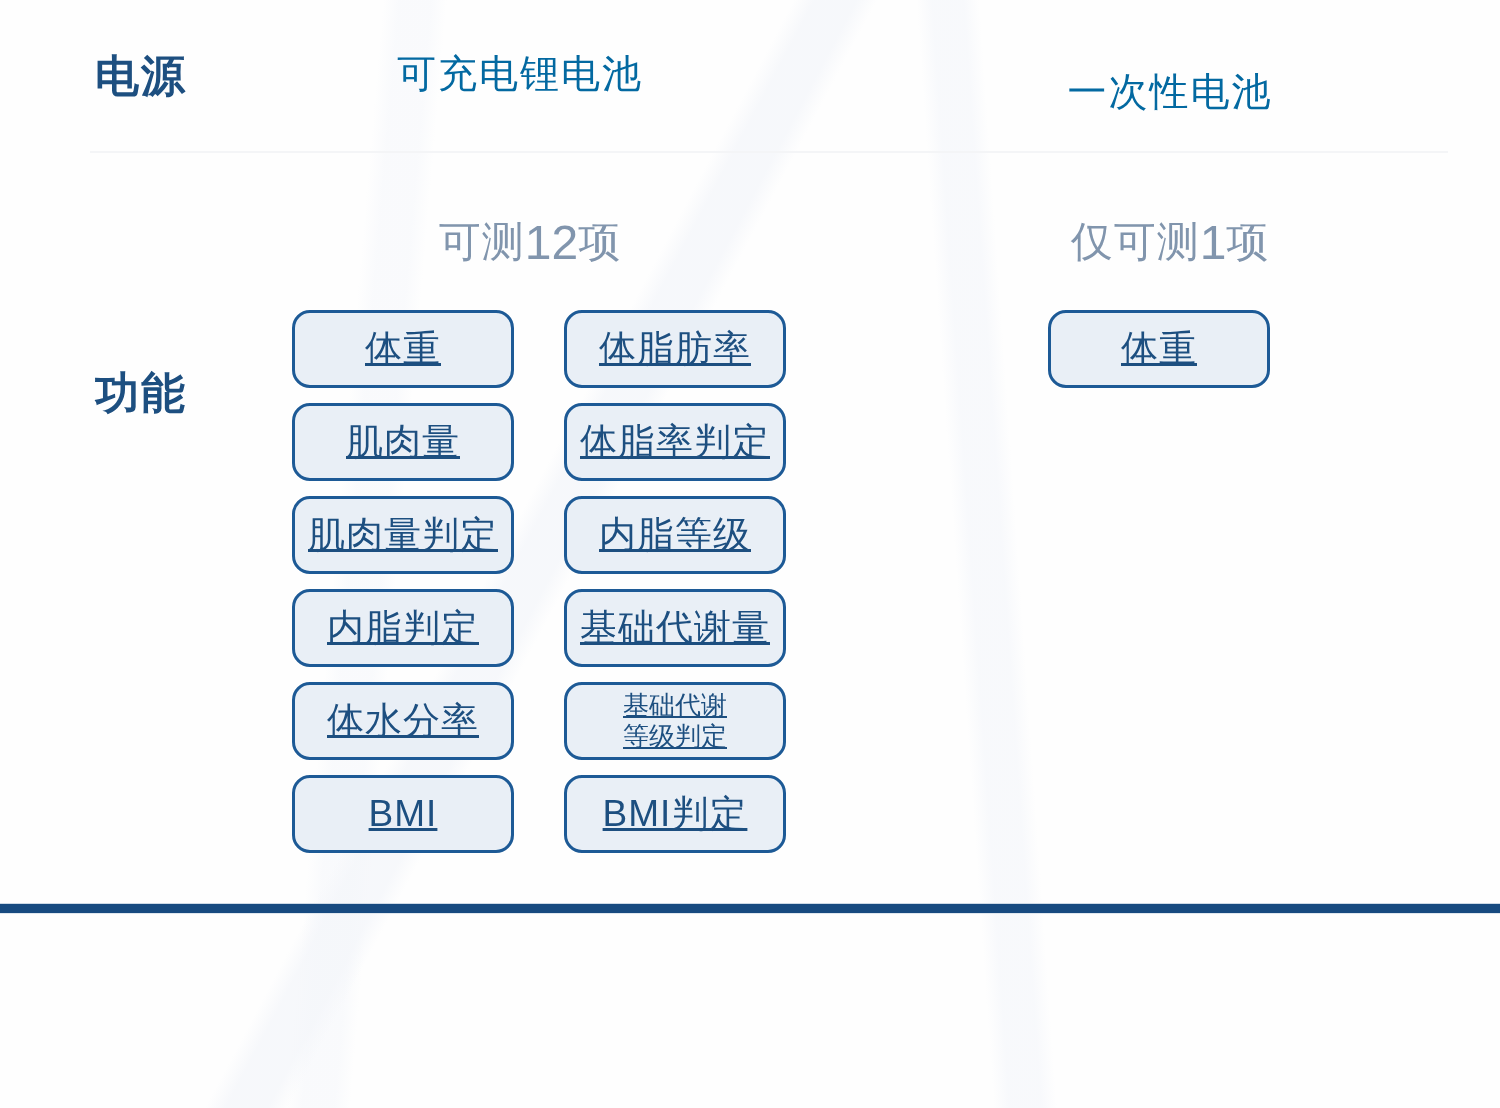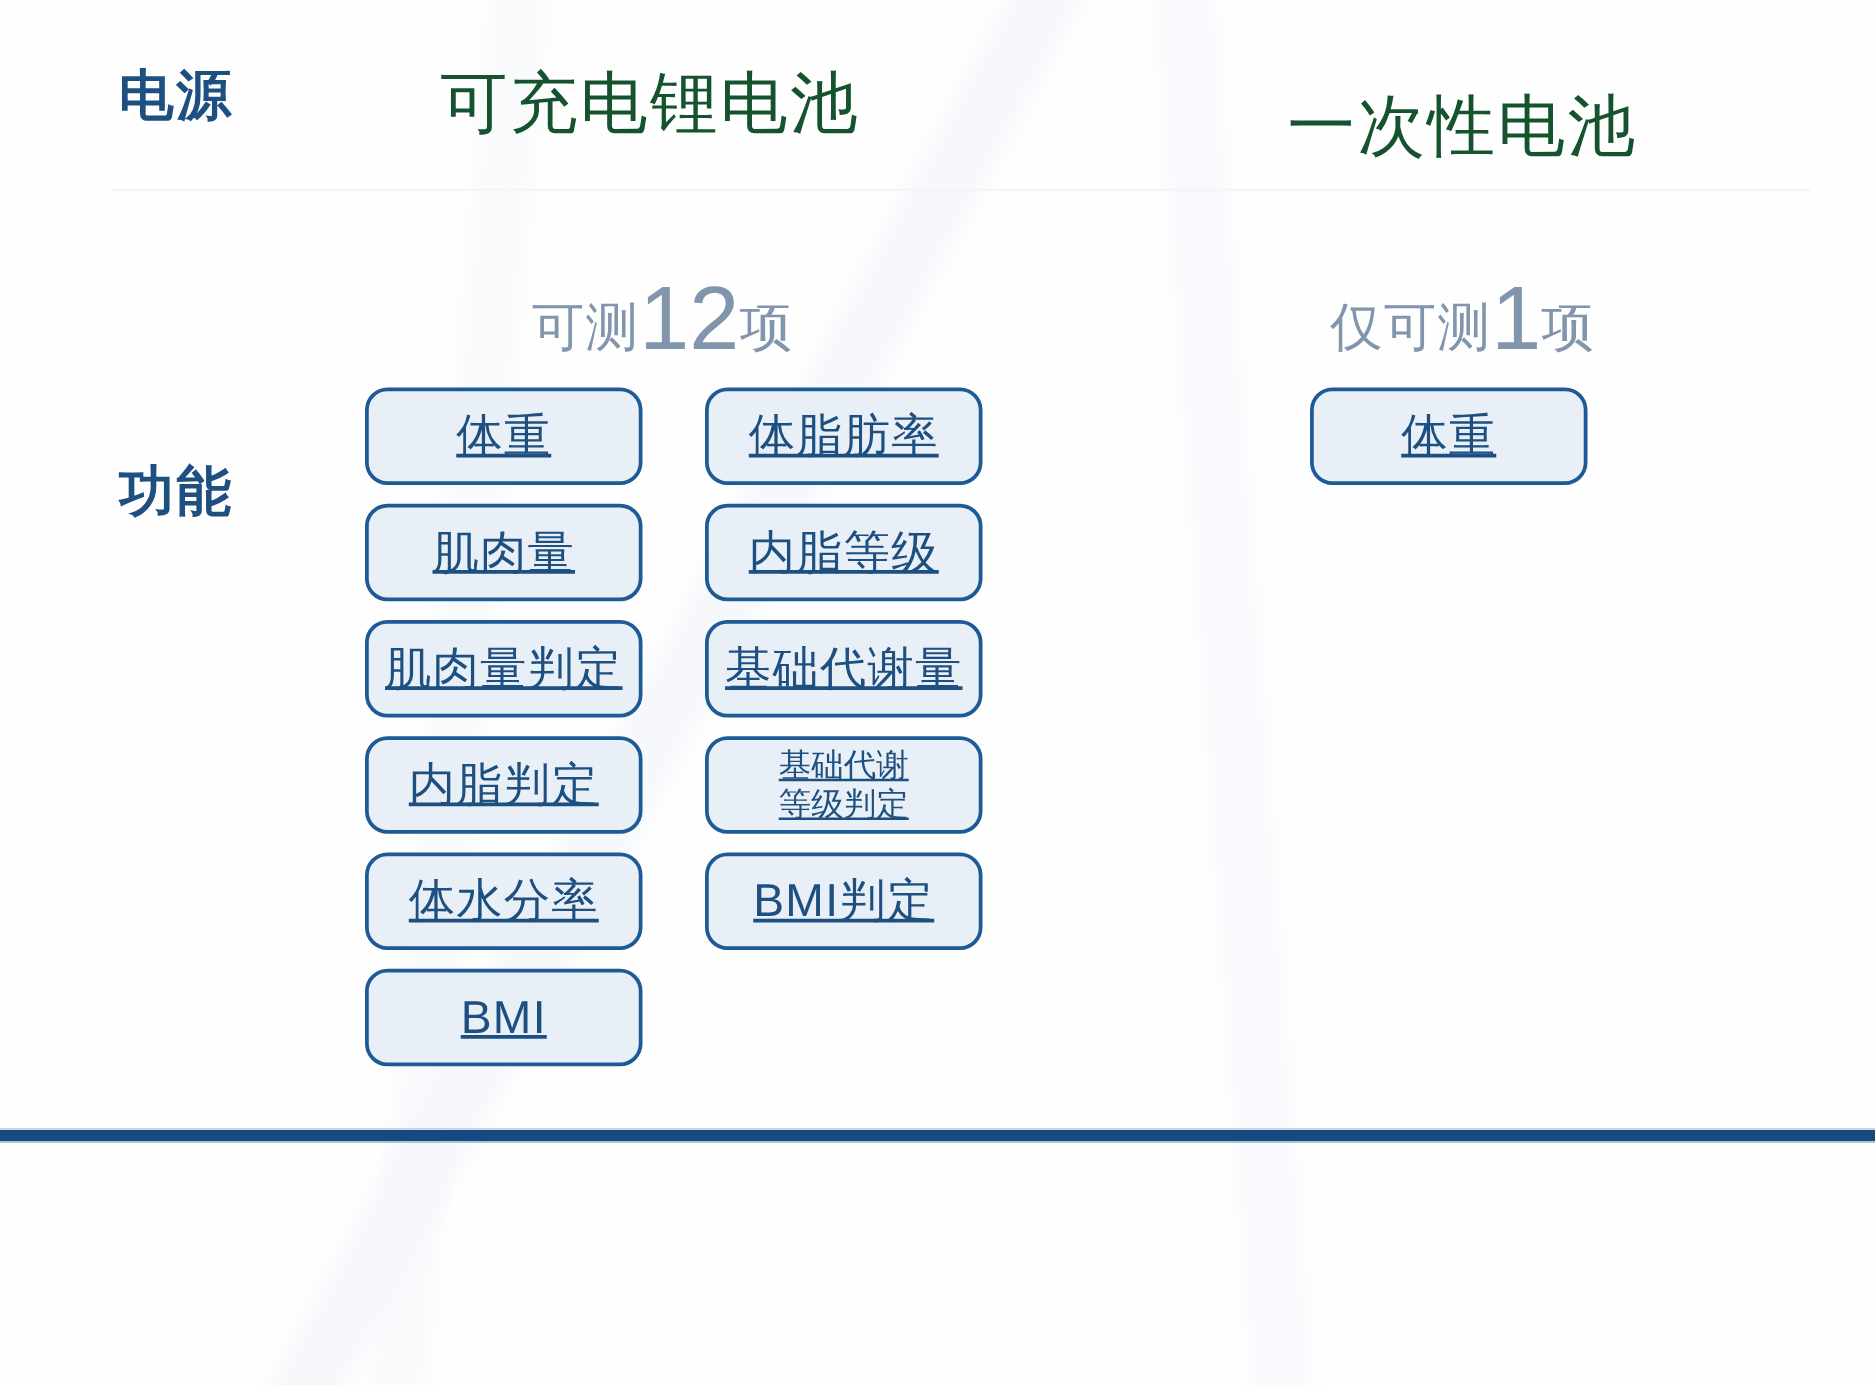--- a/index.html
+++ b/index.html
@@ -74,43 +74,43 @@
     letter-spacing: 2px;
     font-weight: 600;
     white-space: nowrap;
   }
   .label-power { top: 47px; }
   .label-func  { top: 212px; }
 
   
   .col-head {
     position: absolute;
-    color: #14532d;
-    font-size: 54px;
+    color: #0369a1;
+    font-size: 39px;
     letter-spacing: 2px;
     white-space: nowrap;
     text-align: center;
     font-weight: 400;
   }
   .power-a { left: 310px; width: 420px; top: 47px; }
   .power-b { left: 1000px; width: 340px; top: 47px; margin-top: 18px; }
 
   .count-head {
     position: absolute;
     color: #8195ad;
     font-size: 42px;
     letter-spacing: 1px;
     white-space: nowrap;
     text-align: center;
     font-weight: 400;
   }
   .count-a { left: 330px; width: 400px; top: 214px; }
   .count-b { left: 1000px; width: 340px; top: 214px; }
   .count-head .big {
-    font-size: 72px;
+    font-size: 48px;
     vertical-align: -3px;
     letter-spacing: 0;
   }
 
   
   .pill-grid {
     position: absolute;
     left: 292px;
     top: 310px;
     width: 500px;
@@ -194,20 +194,21 @@
   </div>
 
   <div class="pill-grid">
     <div class="pill">体重</div>
     <div class="pill">肌肉量</div>
     <div class="pill">肌肉量判定</div>
     <div class="pill">内脂判定</div>
     <div class="pill">体水分率</div>
     <div class="pill">BMI</div>
     <div class="pill">体脂肪率</div>
+    <div class="pill">体脂率判定</div>
     <div class="pill">内脂等级</div>
     <div class="pill">基础代谢量</div>
     <div class="pill two-line">基础代谢
 等级判定</div>
     <div class="pill">BMI判定</div>
   </div>
 
   <div class="pill pill-single">体重</div>
 
   <div class="divider-thick"></div>

